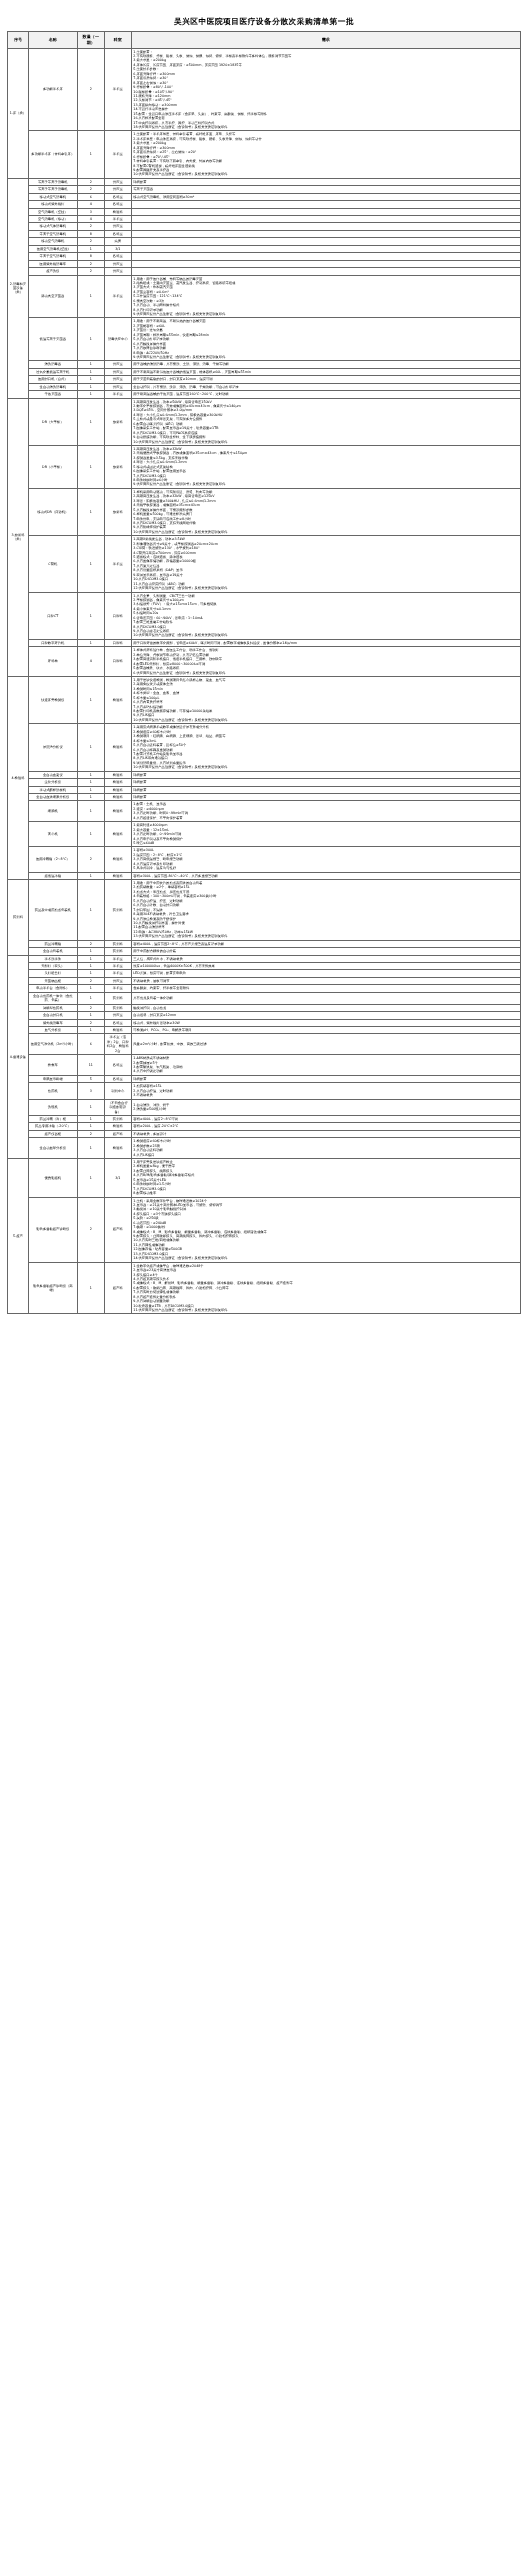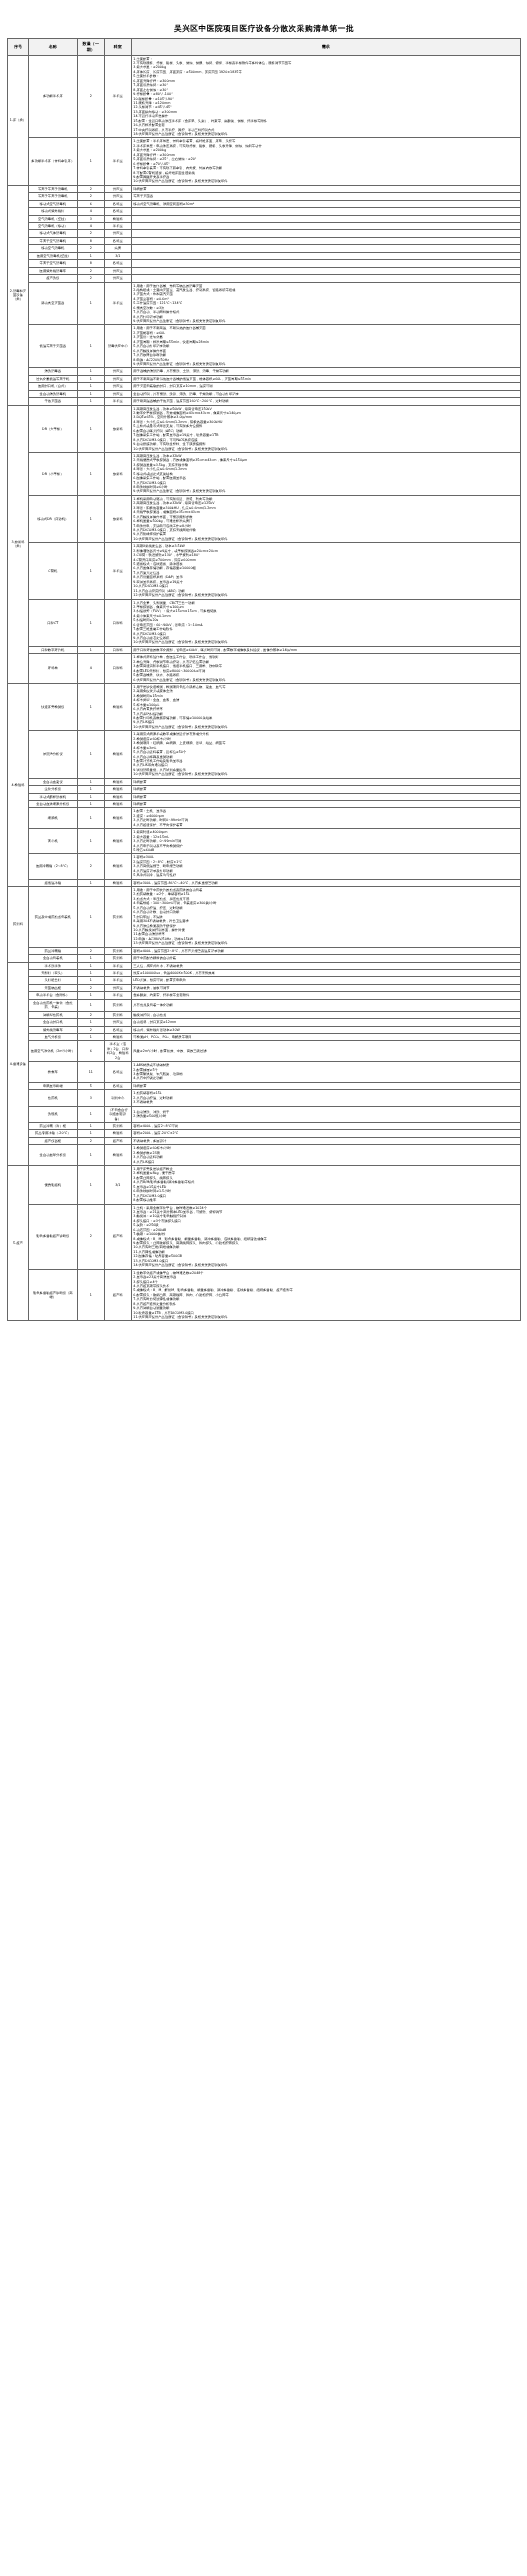--- a/index.html
+++ b/index.html
@@ -4,21 +4,21 @@
 <style>
   * { box-sizing: border-box; }
   body {
     margin: 0;
     background: #ffffff;
     font-family: "DejaVu Sans", "Liberation Sans", sans-serif;
     color: #000;
   }
   .page {
     width: 528px;
-    margin: 16px auto;
+    margin: 9px auto;
     padding: 5.2px 7.2px 15.5px 7.2px;
   }
   .doc-title {
     text-align: center;
     font-size: 7.7px;
     font-weight: bold;
     letter-spacing: 0.5px;
     margin: 3.1px 0 4.1px 0;
   }
   table.main {

